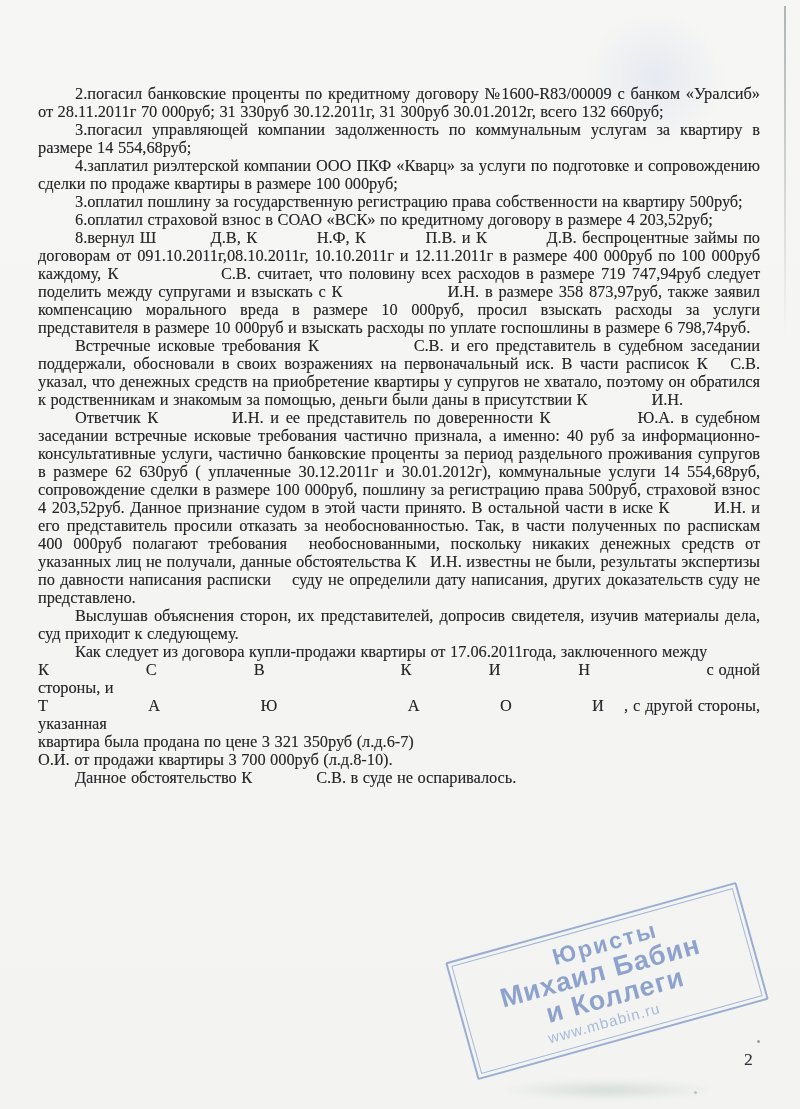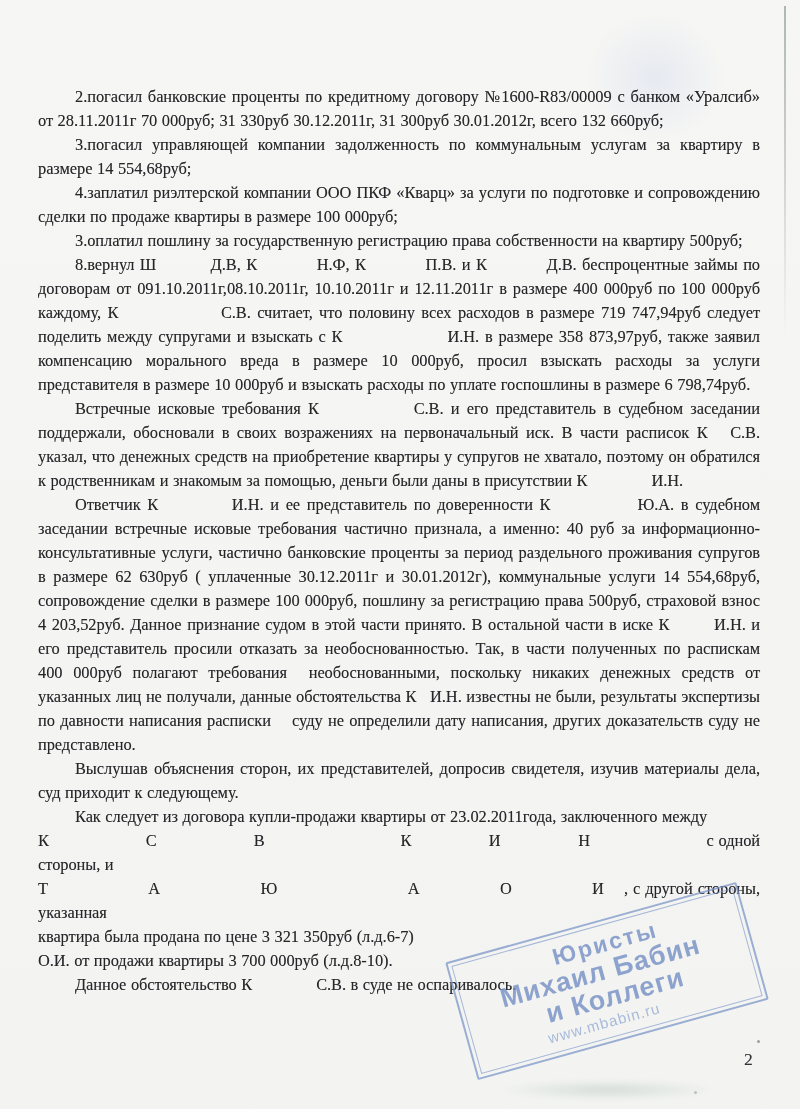--- a/index.html
+++ b/index.html
@@ -28,21 +28,21 @@
     position:absolute;left:505px;top:1080px;width:205px;height:20px;
     background:radial-gradient(ellipse at center,rgba(193,206,199,.6),rgba(193,206,199,0) 75%);
     filter:blur(2px);border-radius:50%;
   }
   .speck{position:absolute;border-radius:50%;background:#99a1a0;}
   .speck-a{left:757px;top:1040px;width:3px;height:3px;}
   .speck-b{left:694px;top:1091px;width:3px;height:3px;opacity:.6;}
   
   .content{
     position:absolute;left:38px;top:85px;width:722px;
-    font-size:16.3px;line-height:24px;color:#26262a;
+    font-size:16.3px;line-height:18px;color:#26262a;
     word-spacing:0.5px;
     text-shadow:0.25px 0 0 rgba(20,20,25,.35);
   }
   .content p{margin:0;text-align:justify;text-indent:37px;}
   .content p.noind{text-indent:0;}
   
   .pagenum{
     position:absolute;left:744px;top:1049px;
     font-size:17.5px;color:#333338;
     text-shadow:0.25px 0 0 rgba(20,20,25,.3);
@@ -75,25 +75,26 @@
 <div class="page">
 
   <div class="edge-line"></div>
   <div class="tint-top"></div>
 
   <div class="content">
       <p>2.погасил банковские проценты по кредитному договору №1600-R83/00009 с банком «Уралсиб» от 28.11.2011г 70&nbsp;000руб; 31&nbsp;330руб 30.12.2011г, 31&nbsp;300руб 30.01.2012г, всего 132&nbsp;660руб;</p>
       <p>3.погасил управляющей компании задолженность по коммунальным услугам за квартиру в размере 14&nbsp;554,68руб;</p>
       <p>4.заплатил риэлтерской компании ООО ПКФ «Кварц» за услуги по подготовке и сопровождению сделки по продаже квартиры в размере 100&nbsp;000руб;</p>
       <p>3.оплатил пошлину за государственную регистрацию права собственности на квартиру 500руб;</p>
+      <p>6.оплатил страховой взнос в СОАО «ВСК» по кредитному договору в размере 4&nbsp;203,52руб;</p>
       <p>8.вернул Ш&nbsp;&nbsp;&nbsp;&nbsp;&nbsp;&nbsp;&nbsp;&nbsp;&nbsp;&nbsp;Д.В, К&nbsp;&nbsp;&nbsp;&nbsp;&nbsp;&nbsp;&nbsp;&nbsp;&nbsp;&nbsp;&nbsp;Н.Ф, К&nbsp;&nbsp;&nbsp;&nbsp;&nbsp;&nbsp;&nbsp;&nbsp;&nbsp;&nbsp;&nbsp;П.В. и К&nbsp;&nbsp;&nbsp;&nbsp;&nbsp;&nbsp;&nbsp;&nbsp;&nbsp;&nbsp;&nbsp;Д.В. беспроцентные займы по договорам от 091.10.2011г,08.10.2011г, 10.10.2011г и 12.11.2011г в размере 400&nbsp;000руб по 100&nbsp;000руб каждому, К&nbsp;&nbsp;&nbsp;&nbsp;&nbsp;&nbsp;&nbsp;&nbsp;&nbsp;&nbsp;&nbsp;&nbsp;&nbsp;&nbsp;&nbsp;&nbsp;С.В. считает, что половину всех расходов в размере 719&nbsp;747,94руб следует поделить между супругами и взыскать с К&nbsp;&nbsp;&nbsp;&nbsp;&nbsp;&nbsp;&nbsp;&nbsp;&nbsp;&nbsp;&nbsp;&nbsp;&nbsp;&nbsp;&nbsp;&nbsp;&nbsp;&nbsp;И.Н. в размере 358&nbsp;873,97руб, также заявил компенсацию морального вреда в размере 10&nbsp;000руб, просил взыскать расходы за услуги представителя в размере 10&nbsp;000руб и взыскать расходы по уплате госпошлины в размере 6&nbsp;798,74руб.</p>
       <p>Встречные исковые требования К&nbsp;&nbsp;&nbsp;&nbsp;&nbsp;&nbsp;&nbsp;&nbsp;&nbsp;&nbsp;&nbsp;&nbsp;&nbsp;С.В. и его представитель в судебном заседании поддержали, обосновали в своих возражениях на первоначальный иск. В части расписок К &nbsp;&nbsp;С.В. указал, что денежных средств на приобретение квартиры у супругов не хватало, поэтому он обратился к родственникам и знакомым за помощью, деньги были даны в присутствии К&nbsp;&nbsp;&nbsp;&nbsp;&nbsp;&nbsp;&nbsp;&nbsp;&nbsp;&nbsp;&nbsp;&nbsp;&nbsp;&nbsp;И.Н.</p>
       <p>Ответчик К&nbsp;&nbsp;&nbsp;&nbsp;&nbsp;&nbsp;&nbsp;&nbsp;&nbsp;&nbsp;&nbsp;И.Н. и ее представитель по доверенности К&nbsp;&nbsp;&nbsp;&nbsp;&nbsp;&nbsp;&nbsp;&nbsp;&nbsp;&nbsp;&nbsp;&nbsp;&nbsp;Ю.А. в судебном заседании встречные исковые требования частично признала, а именно: 40 руб за информационно-консультативные услуги, частично банковские проценты за период раздельного проживания супругов в размере 62&nbsp;630руб ( уплаченные 30.12.2011г и 30.01.2012г), коммунальные услуги 14&nbsp;554,68руб, сопровождение сделки в размере 100&nbsp;000руб, пошлину за регистрацию права 500руб, страховой взнос 4&nbsp;203,52руб. Данное признание судом в этой части принято. В остальной части в иске К&nbsp;&nbsp;&nbsp;&nbsp;&nbsp;&nbsp;&nbsp;&nbsp;И.Н. и его представитель просили отказать за необоснованностью. Так, в части полученных по распискам 400&nbsp;000руб полагают требования &nbsp;необоснованными, поскольку никаких денежных средств от указанных лиц не получали, данные обстоятельства К &nbsp;&nbsp;И.Н. известны не были, результаты экспертизы по давности написания расписки &nbsp;&nbsp;&nbsp;суду не определили дату написания, других доказательств суду не представлено.</p>
       <p>Выслушав объяснения сторон, их представителей, допросив свидетеля, изучив материалы дела, суд приходит к следующему.</p>
-      <p>Как следует из договора купли-продажи квартиры от 23.02.2011года, заключенного между</p>
+      <p>Как следует из договора купли-продажи квартиры от 17.06.2011года, заключенного между</p>
       <p class="noind">К&nbsp;&nbsp;&nbsp;&nbsp;&nbsp;&nbsp;&nbsp;&nbsp;&nbsp;&nbsp;&nbsp;&nbsp;&nbsp;&nbsp;&nbsp;&nbsp;&nbsp;&nbsp;&nbsp;&nbsp;С&nbsp;&nbsp;&nbsp;&nbsp;&nbsp;&nbsp;&nbsp;&nbsp;&nbsp;&nbsp;&nbsp;&nbsp;&nbsp;&nbsp;&nbsp;&nbsp;&nbsp;&nbsp;&nbsp;&nbsp;В&nbsp;&nbsp;&nbsp;&nbsp;&nbsp;&nbsp;&nbsp;&nbsp;&nbsp;&nbsp;&nbsp;&nbsp;&nbsp;&nbsp;&nbsp;&nbsp;&nbsp;&nbsp;&nbsp;&nbsp;&nbsp;&nbsp;&nbsp;&nbsp;&nbsp;&nbsp;&nbsp;&nbsp;К&nbsp;&nbsp;&nbsp;&nbsp;&nbsp;&nbsp;&nbsp;&nbsp;&nbsp;&nbsp;&nbsp;&nbsp;&nbsp;&nbsp;&nbsp;&nbsp;И&nbsp;&nbsp;&nbsp;&nbsp;&nbsp;&nbsp;&nbsp;&nbsp;&nbsp;&nbsp;&nbsp;&nbsp;&nbsp;&nbsp;&nbsp;&nbsp;Н&nbsp;&nbsp;&nbsp;&nbsp;&nbsp;&nbsp;&nbsp;&nbsp;&nbsp;&nbsp;&nbsp;&nbsp;&nbsp;&nbsp;&nbsp;&nbsp;&nbsp;&nbsp;&nbsp;&nbsp;&nbsp;&nbsp;&nbsp;&nbsp;с одной стороны, и</p>
       <p class="noind">Т&nbsp;&nbsp;&nbsp;&nbsp;&nbsp;&nbsp;&nbsp;&nbsp;&nbsp;&nbsp;&nbsp;&nbsp;&nbsp;&nbsp;&nbsp;&nbsp;&nbsp;&nbsp;&nbsp;&nbsp;А&nbsp;&nbsp;&nbsp;&nbsp;&nbsp;&nbsp;&nbsp;&nbsp;&nbsp;&nbsp;&nbsp;&nbsp;&nbsp;&nbsp;&nbsp;&nbsp;&nbsp;&nbsp;&nbsp;&nbsp;Ю&nbsp;&nbsp;&nbsp;&nbsp;&nbsp;&nbsp;&nbsp;&nbsp;&nbsp;&nbsp;&nbsp;&nbsp;&nbsp;&nbsp;&nbsp;&nbsp;&nbsp;&nbsp;&nbsp;&nbsp;&nbsp;&nbsp;&nbsp;&nbsp;&nbsp;&nbsp;А&nbsp;&nbsp;&nbsp;&nbsp;&nbsp;&nbsp;&nbsp;&nbsp;&nbsp;&nbsp;&nbsp;&nbsp;&nbsp;&nbsp;&nbsp;&nbsp;О&nbsp;&nbsp;&nbsp;&nbsp;&nbsp;&nbsp;&nbsp;&nbsp;&nbsp;&nbsp;&nbsp;&nbsp;&nbsp;&nbsp;&nbsp;&nbsp;И&nbsp;&nbsp;&nbsp;&nbsp;, с другой стороны, указанная</p>
       <p class="noind">квартира была продана по цене 3&nbsp;321&nbsp;350руб (л.д.6-7)</p>
       <p class="noind">О.И. от продажи квартиры 3&nbsp;700&nbsp;000руб (л.д.8-10).</p>
       <p>Данное обстоятельство К&nbsp;&nbsp;&nbsp;&nbsp;&nbsp;&nbsp;&nbsp;&nbsp;&nbsp;&nbsp;&nbsp;&nbsp;&nbsp;&nbsp;С.В. в суде не оспаривалось.</p>
     </div>
 
   <div class="stamp">
     <div class="stamp-inner">
       <div class="stamp-l1">Юристы</div>

